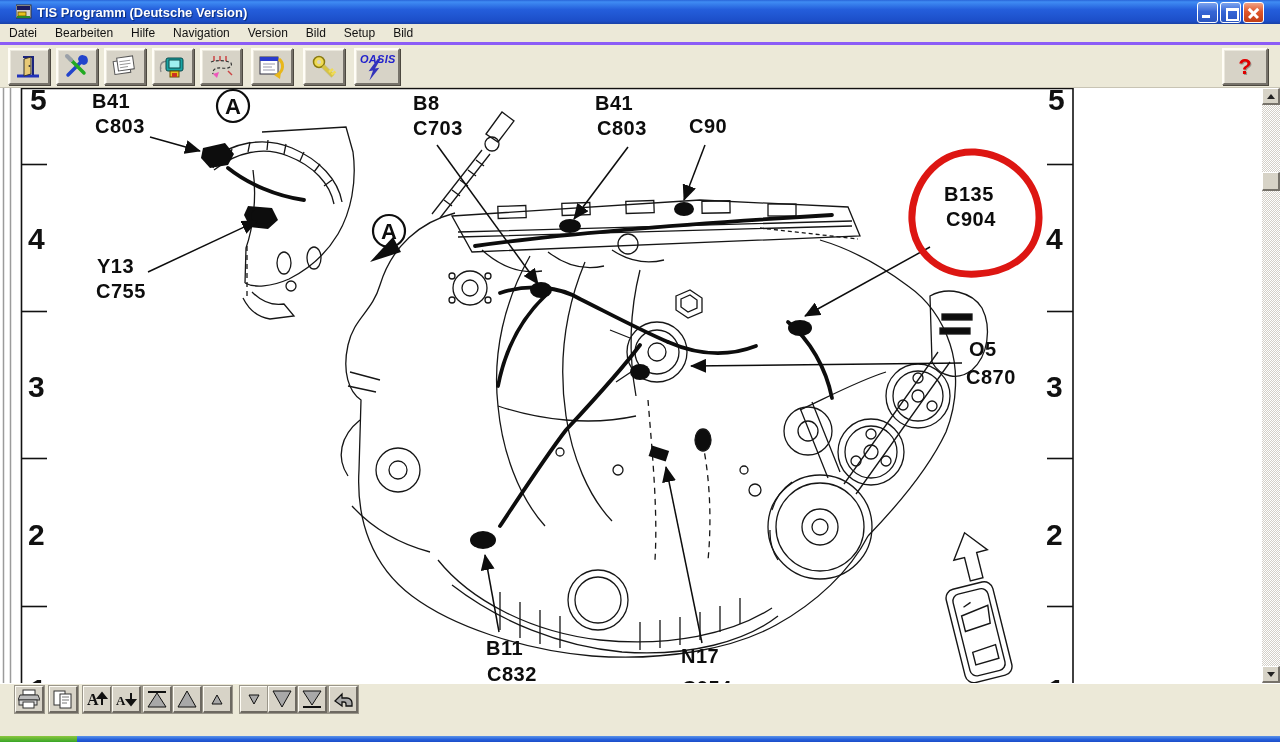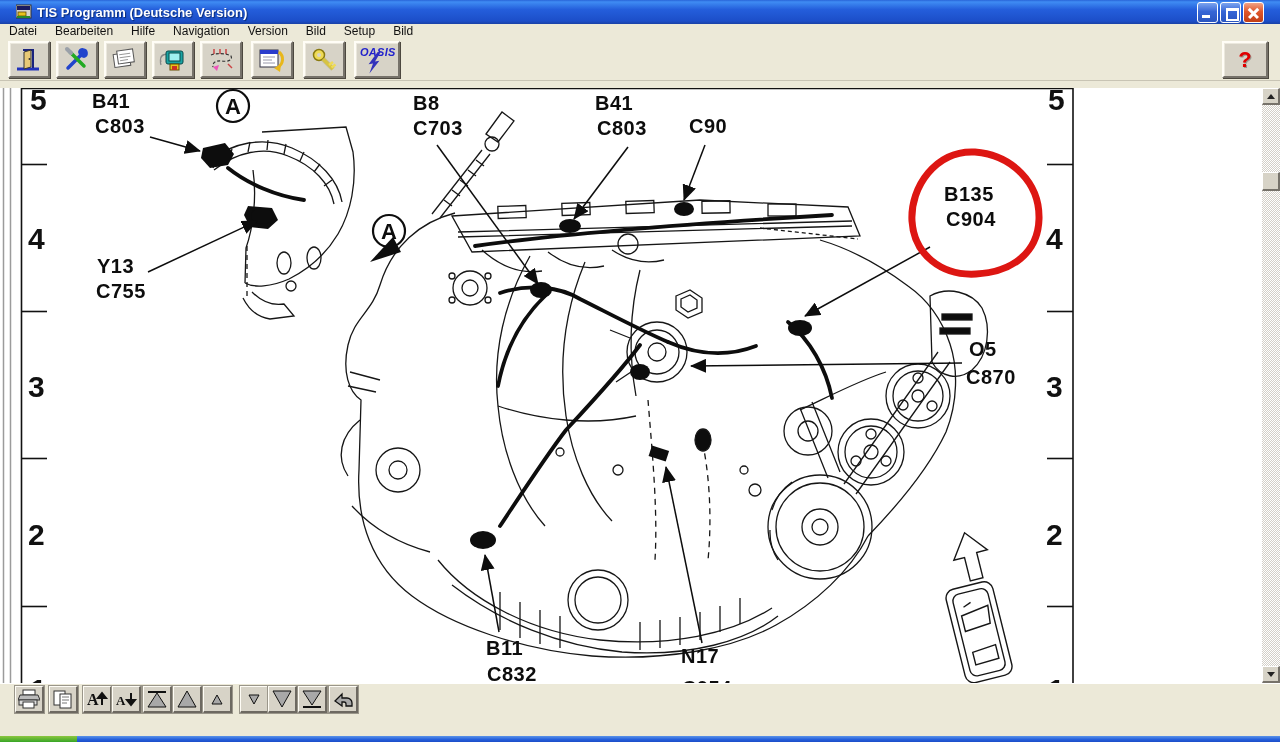--- a/index.html
+++ b/index.html
@@ -21,26 +21,26 @@
   .wbtn.min,.wbtn.max{background:linear-gradient(180deg,#7ba4ef 0%,#3666d6 45%,#2a55c0 100%);}
   .wbtn.close{background:linear-gradient(180deg,#f1a386 0%,#e0572b 45%,#c13e16 100%);}
   .wbtn.min::after{content:"";position:absolute;left:4px;bottom:4px;width:8px;height:3px;background:#fff;}
   .wbtn.max::after{content:"";position:absolute;left:5px;top:5px;width:9px;height:8px;border:2px solid #fff;border-top-width:3px;}
   .wbtn.close::before,.wbtn.close::after{content:"";position:absolute;left:3px;top:9px;width:13px;height:2.6px;background:#fff;}
   .wbtn.close::before{transform:rotate(45deg);}
   .wbtn.close::after{transform:rotate(-45deg);}
   
   .menubar{
     position:absolute;left:0;top:24px;width:1280px;height:21px;background:#ECE9D8;
-    display:flex;align-items:center;font-size:12px;color:#111;border-bottom:7px solid #8b5cf6;
+    display:flex;align-items:center;font-size:12px;color:#111;border-bottom:3px solid #8b5cf6;
   }
   .menu-item{padding:2px 9px;cursor:default;}
   
   .toolbar{
-    position:absolute;left:0;top:38px;width:1280px;height:43px;background:#ECE9D8;
+    position:absolute;left:0;top:45px;width:1280px;height:43px;background:#ECE9D8;
     border-bottom:1px solid #c8c4b4;
   }
   .tbtn{
     position:absolute;top:3px;width:42px;height:37px;background:#d7d3c7;
     border-top:2px solid #fffdf6;border-left:2px solid #fffdf6;
     border-right:2px solid #76726a;border-bottom:2px solid #76726a;
     box-shadow:1px 1px 0 #4c483f, inset 1px 1px 0 #ebe8dd;
     display:flex;align-items:center;justify-content:center;cursor:default;
   }
   .tbtn svg{display:block;}

